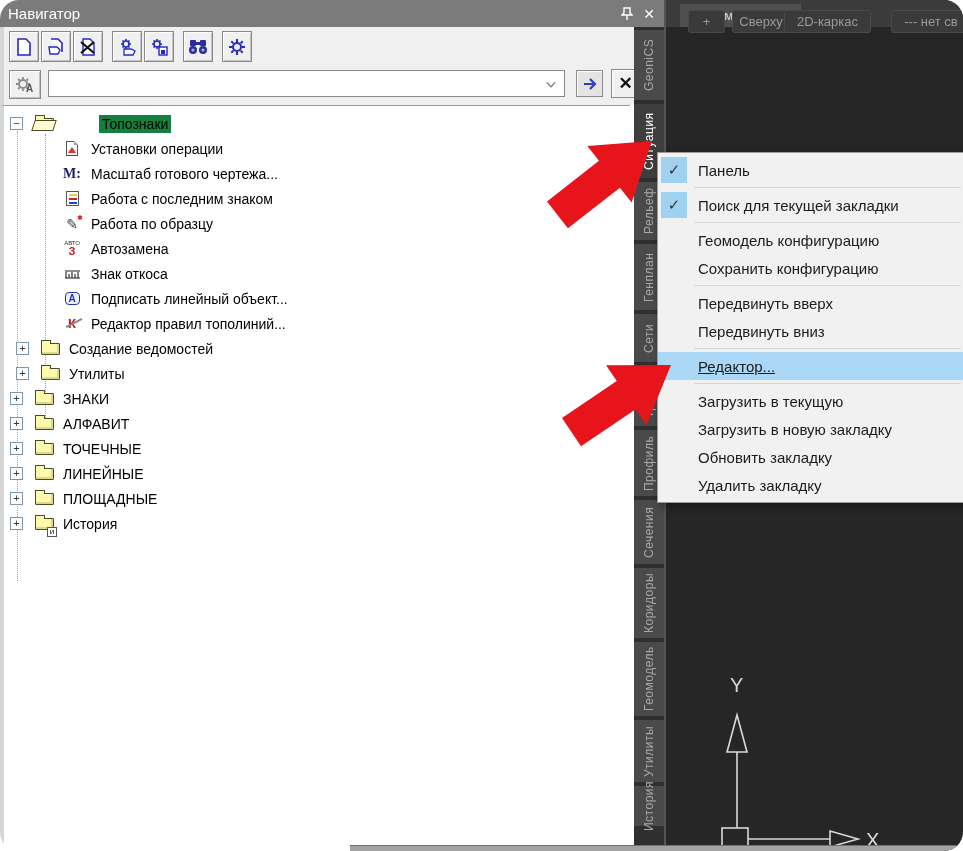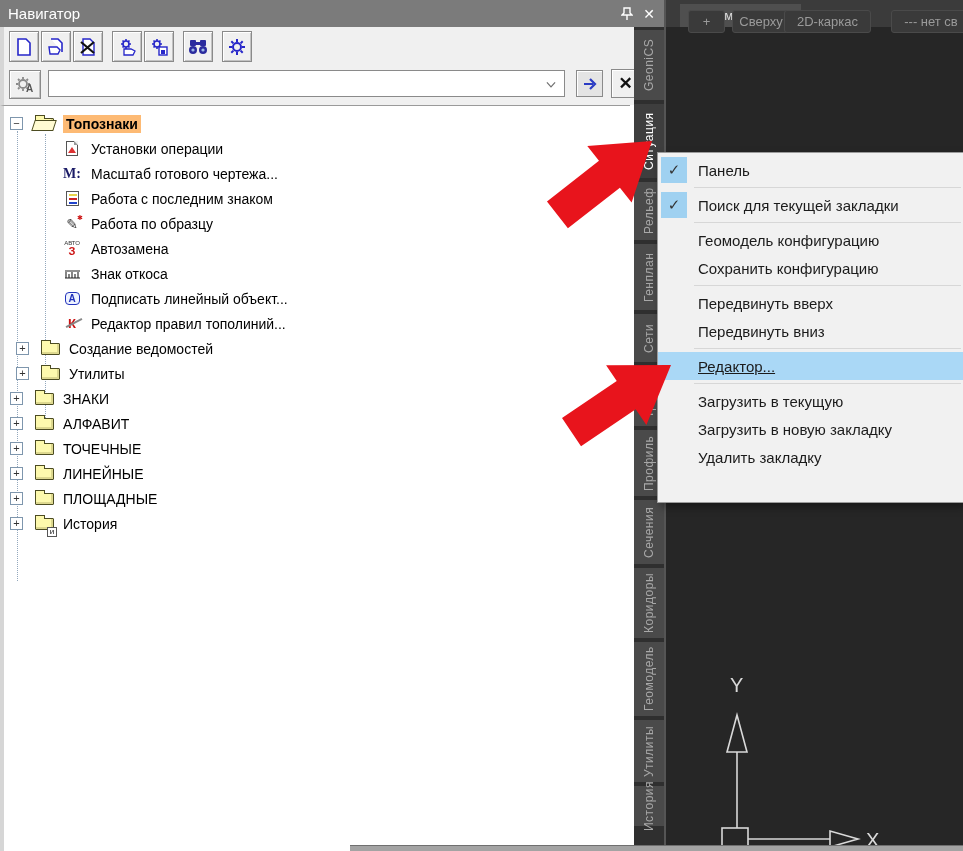--- a/index.html
+++ b/index.html
@@ -1,17 +1,17 @@
 <!DOCTYPE html>
 <html><head>
 <meta charset="utf-8">
 <style>
   * { margin:0; padding:0; box-sizing:border-box; }
   body { font-family:"Liberation Sans",sans-serif; background:#fff; }
-  .screen { position:relative; width:963px; height:851px; overflow:hidden; background:#fff; }
+  .screen { position:relative; width:963px; height:851px; overflow:hidden; background:#fff;border-radius:19px; }
 
   
   .titlebar { position:absolute; left:0; top:0; width:666px; height:27px; background:#7b7b7b;
     display:flex; align-items:center; color:#fff; font-size:15px; padding-left:8px; }
   .titlebar .spacer { flex:1; }
   .tb-btn { width:22px; height:20px; display:flex; align-items:center; justify-content:center;
     color:#fff; font-size:14px; cursor:default; }
   .toolzone { position:absolute; left:0; top:27px; width:634px; height:78px; background:#f0f0f0;
     border-left:4px solid #d6d6d6; }
   .btnrow { position:absolute; left:5px; top:4px; display:flex; }
@@ -34,21 +34,21 @@
   .tree { position:absolute; left:0; top:105px; width:630px; height:746px; background:#fff;
     border-top:1px solid #9a9a9a; border-left:4px solid #d6d6d6; padding-top:5px; }
   .rail { position:absolute; border-left:1px dotted #93a8bd; width:0; }
   .trow { height:25px; display:flex; align-items:center; font-size:14px; color:#000; position:relative; }
   .lvl0 { padding-left:6px; } .lvl1 { padding-left:34px; }
   .exp { width:13px; height:13px; margin-right:9px; flex:none; display:flex; align-items:center; justify-content:center;
     font-size:11px; line-height:11px; color:#333; }
   .exp.box { background:#fff; border:1px solid #7e96ad; }
   .ticon { width:24px; height:20px; margin-right:7px; flex:none; display:flex; align-items:center; justify-content:center; position:relative; }
   .tlabel { white-space:nowrap; }
-  .tlabel.sel { font-weight:bold; background:#fdba74; padding:1px 3px; }
+  .tlabel.sel { font-weight:normal; background:#15803d; padding:1px 3px;margin-left:36px; }
 
   .fld { width:19px; height:12px; background:#fdf9ad; border:1px solid #4c4c22; border-radius:1px;
     position:relative; box-shadow:inset -2px -2px 0 #ddd88f; }
   .fld::before { content:""; position:absolute; top:-4px; left:-1px; width:8px; height:3px;
     background:#fdf9ad; border:1px solid #4c4c22; border-bottom:none; }
   .fldo::after { content:""; position:absolute; left:-3px; top:1px; width:20px; height:9px;
     background:#fffbd2; border:1px solid #4c4c22; transform:skewX(-18deg); }
   .badge { position:absolute; right:-1px; bottom:-3px; width:10px; height:10px; background:#fff;
     border:1px solid #555; font-size:8px; line-height:8px; text-align:center; color:#111; }
   .pg { width:12px; height:15px; background:#fff; border:1px solid #555; position:relative; }
@@ -419,20 +419,23 @@
       <span>Редактор...</span>
     </div>
     <div class="msep"></div>
     <div class="mi">
       <span>Загрузить в текущую</span>
     </div>
     <div class="mi">
       <span>Загрузить в новую закладку</span>
     </div>
     <div class="mi">
+      <span>Обновить закладку</span>
+    </div>
+    <div class="mi">
       <span>Удалить закладку</span>
     </div>
   </div>
 
   <div class="botstrip"></div>
 
   <svg class="arrows">
     <polygon points="0,0 -54,-36 -54,-17 -120,-17 -120,17 -54,17 -54,36" transform="translate(652,141) rotate(-38)" fill="#e8141c"></polygon>
     <polygon points="0,0 -54,-36 -54,-17 -120,-17 -120,17 -54,17 -54,36" transform="translate(671,365) rotate(-34)" fill="#e8141c"></polygon>
   </svg>

